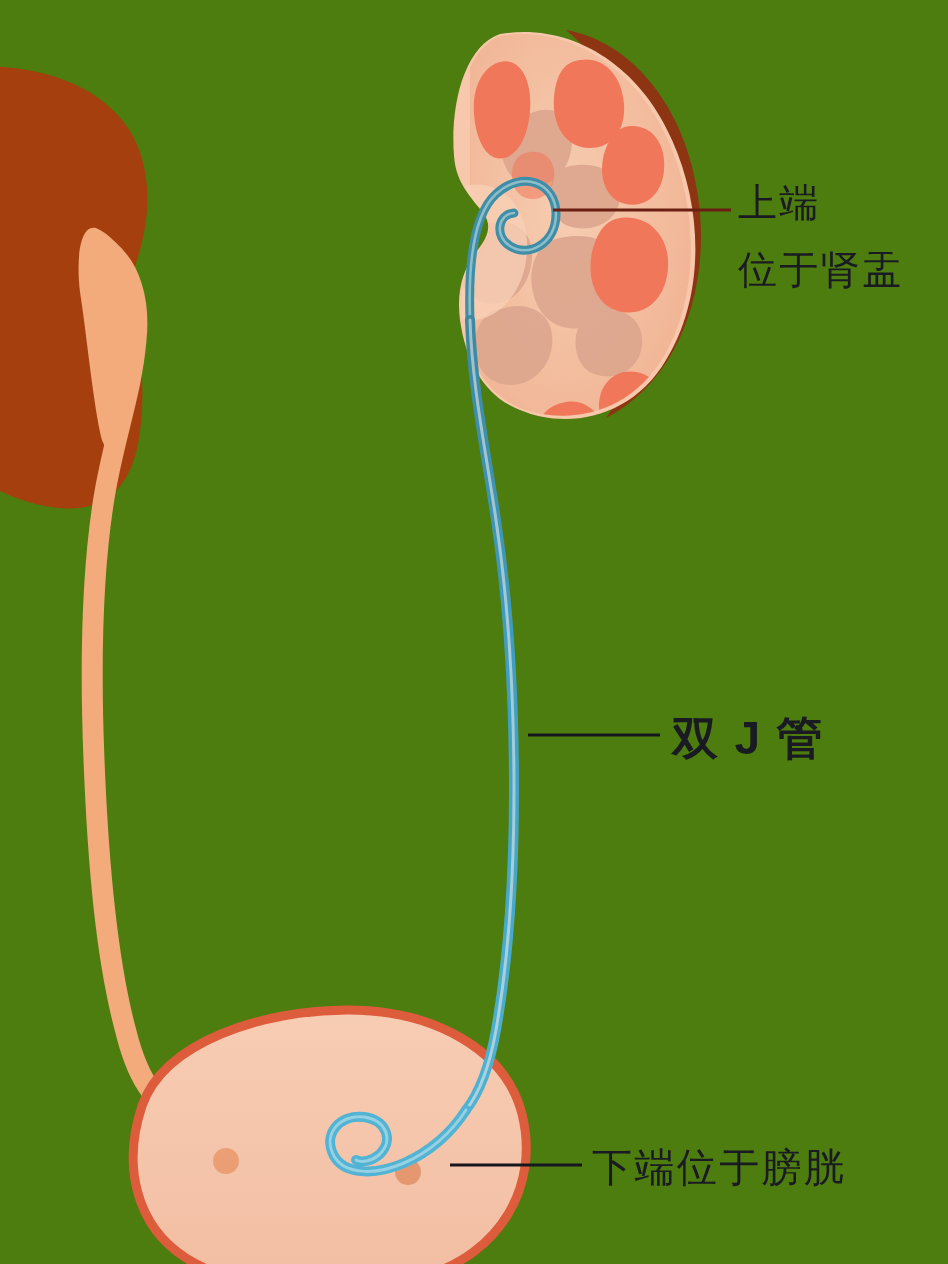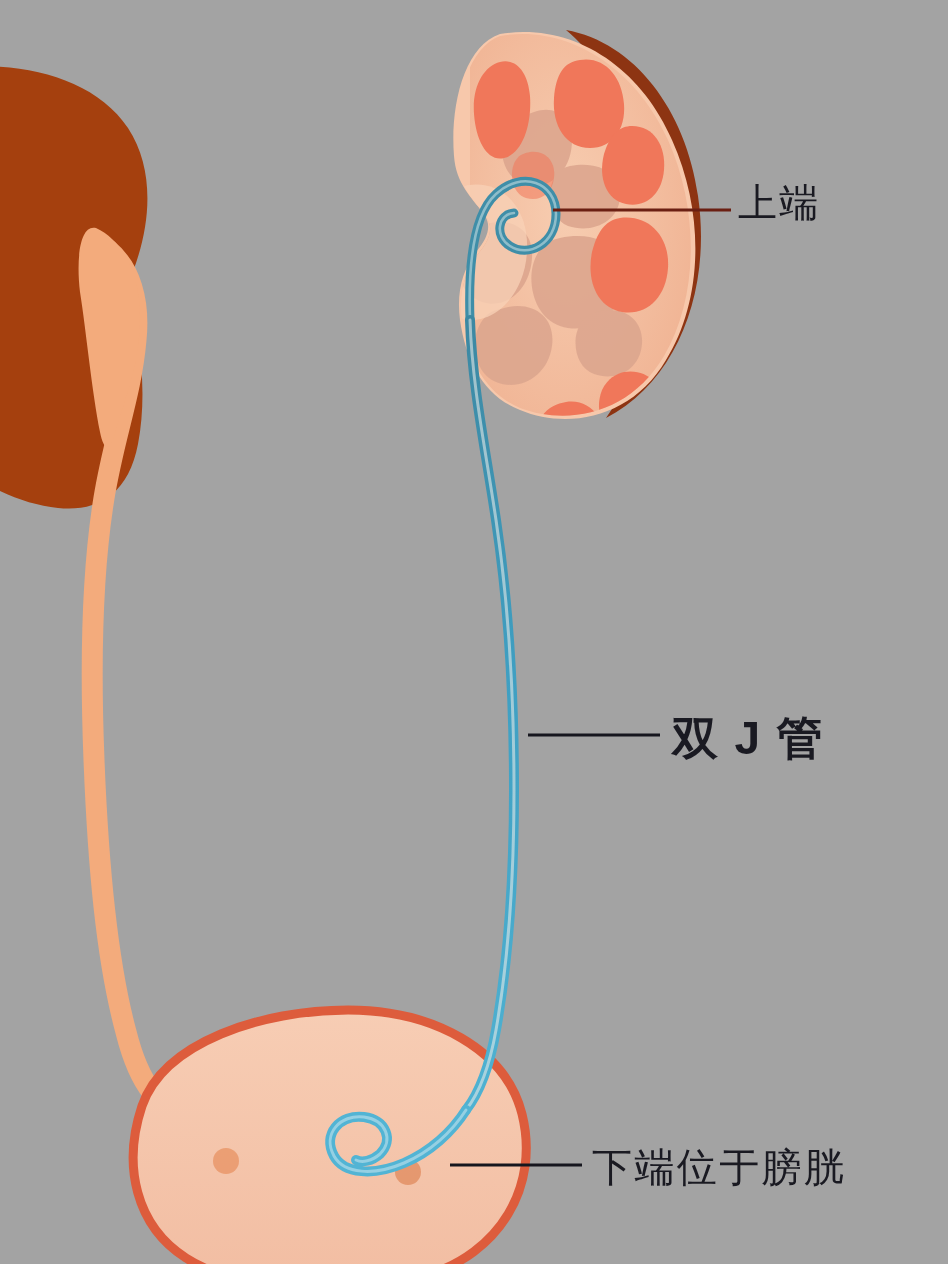--- a/index.html
+++ b/index.html
@@ -12,21 +12,21 @@
     height: 1264px;
     background: #fafbfd;
     font-family: "Liberation Sans", "DejaVu Sans", sans-serif;
     overflow: hidden;
     position: relative;
   }
   #illustration-root {
     position: relative;
     width: 948px;
     height: 1264px;
-    background: #a3a3a3;
+    background: #4d7c0f;
   }
   #anatomy-svg {
     position: absolute;
     top: 0;
     left: 0;
     width: 948px;
     height: 1264px;
     display: block;
   }
   .annotation {
@@ -283,18 +283,19 @@
                C 372 1161, 362 1163, 356 1160" fill="none" stroke="#d8ecf2" stroke-width="3" stroke-linecap="round" opacity="0.5"></path>
     </g>
 
     <line x1="553" y1="210" x2="731" y2="210" stroke="#6b1f12" stroke-width="3.2"></line>
     <line x1="528" y1="735" x2="660" y2="735" stroke="#16161e" stroke-width="3.2"></line>
     <line x1="450" y1="1165" x2="582" y2="1165" stroke="#16161e" stroke-width="3.2"></line>
   </svg>
 
   <div class="annotation ann-upper-line1">上端</div>
 
+  <div class="annotation ann-upper-line2">位于肾盂</div>
 
   <div class="annotation ann-stent">双 J 管</div>
 
   <div class="annotation ann-lower">下端位于膀胱</div>
 
 </div>
 
 </body></html>

